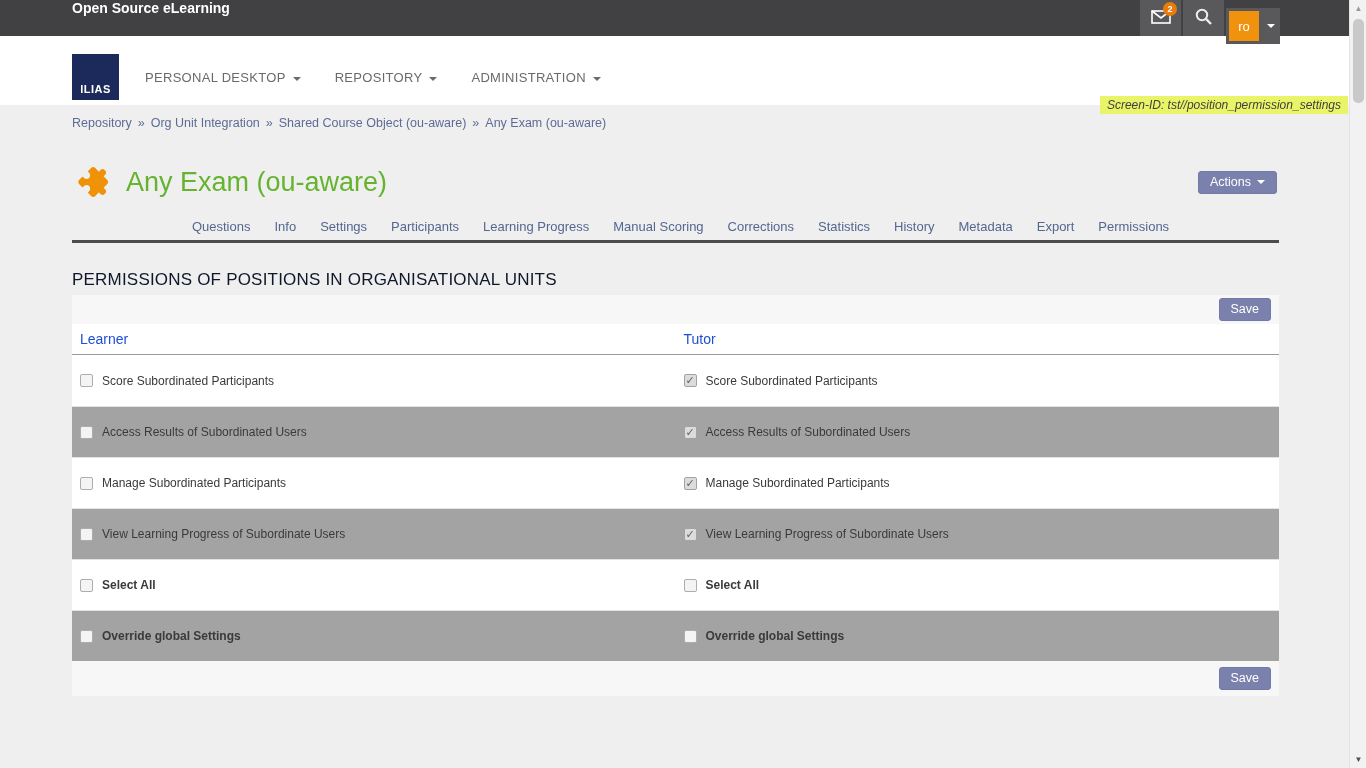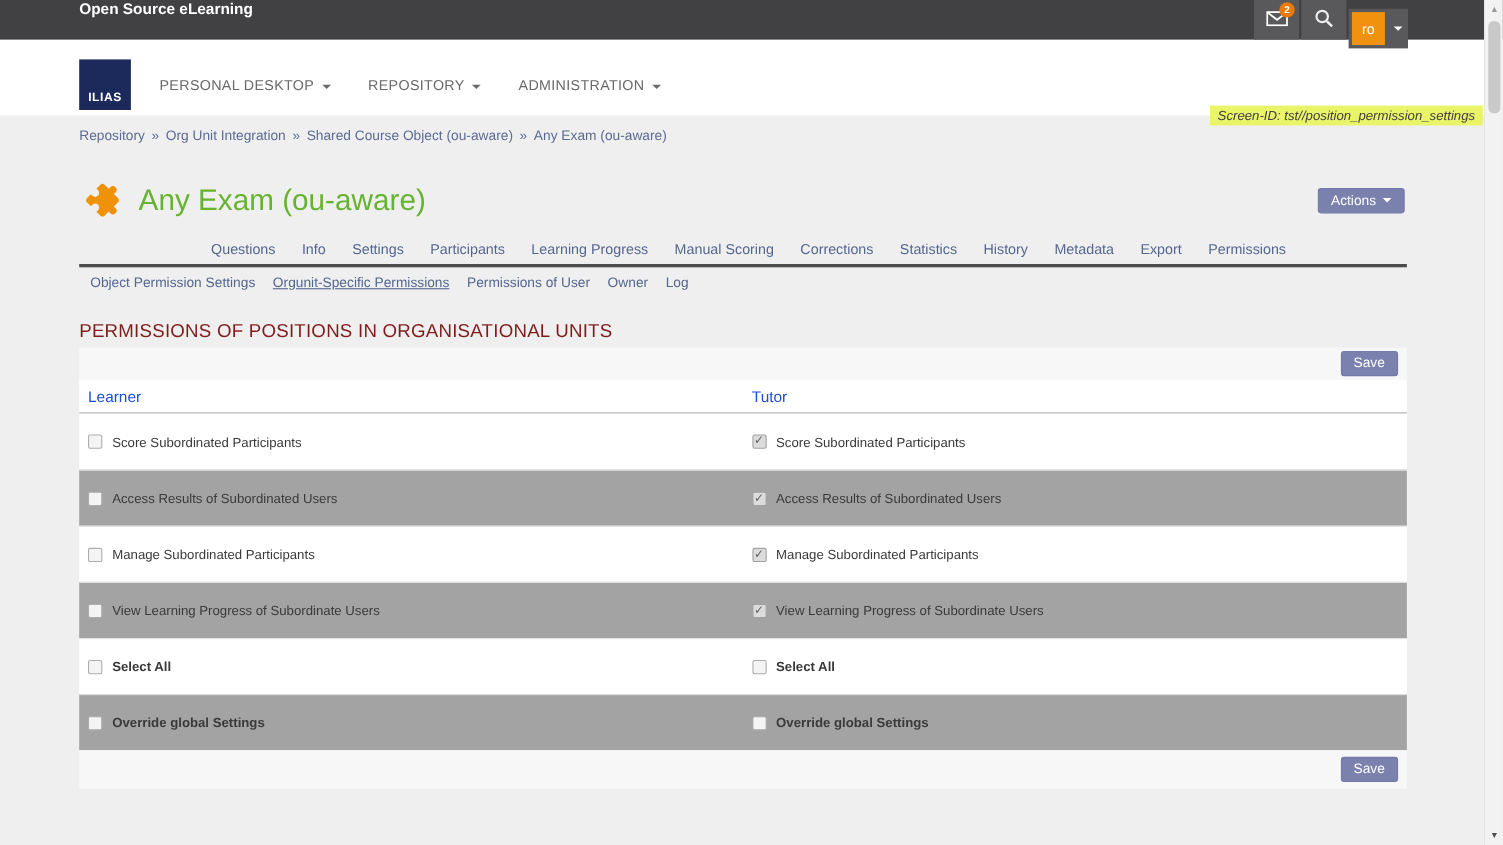--- a/index.html
+++ b/index.html
@@ -46,21 +46,21 @@
          font-size:12.5px; padding:3px 11px 4px; cursor:pointer; font-family:inherit; }
   .actions-btn { margin-left:auto; margin-right:2px; }
   .actions-btn .caret { color:#fff; margin-left:6px; }
   
   .tabs { margin-top:21px; border-bottom:3px solid #4c4c4e; display:flex; padding-left:10px;justify-content:center; }
   .tab { color:#54678f; font-size:13px; text-decoration:none; padding:0 12px 6px; cursor:pointer; white-space:nowrap; }
   .subtabs { display:flex; padding:7px 0 0 10px; }
   .subtab { color:#54678f; font-size:12.5px; text-decoration:none; margin-right:16px; cursor:pointer; }
   .subtab.active { text-decoration:underline; }
   
-  .section-heading { margin-top:27px; font-size:17px; font-weight:400; color:#7f1d1d; letter-spacing:.2px; }
+  .section-heading { margin-top:27px; font-size:17px; font-weight:400; color:#0f172a; letter-spacing:.2px; }
   
   .perm-table { margin-top:5px; }
   .toolbar { background:#f7f7f7; display:flex; justify-content:flex-end; align-items:center; padding:0 8px; }
   .toolbar.top { height:29px; }
   .toolbar.bottom { height:35px; }
   .table-header { background:#fff; display:flex; height:31px; align-items:center;
                   border-bottom:1px solid #9a9a9a; font-size:14px; color:#1d4ed8; }
   .th-cell { width:50%; padding-left:8px; }
   .perm-row { display:flex; height:51px; align-items:center; background:#fff; }
   .perm-row.alt { background:#a3a3a3; }
@@ -138,27 +138,20 @@
       <a class="tab">Participants</a>
       <a class="tab">Learning Progress</a>
       <a class="tab">Manual Scoring</a>
       <a class="tab">Corrections</a>
       <a class="tab">Statistics</a>
       <a class="tab">History</a>
       <a class="tab">Metadata</a>
       <a class="tab">Export</a>
       <a class="tab">Permissions</a>
     </div>
-  <div class="subtabs">
-      <a class="subtab">Object Permission Settings</a>
-      <a class="subtab active">Orgunit-Specific Permissions</a>
-      <a class="subtab">Permissions of User</a>
-      <a class="subtab">Owner</a>
-      <a class="subtab">Log</a>
-    </div>
 
   <h2 class="section-heading">PERMISSIONS OF POSITIONS IN ORGANISATIONAL UNITS</h2>
 
   <div class="perm-table">
     <div class="toolbar top">
       <button class="btn">Save</button>
     </div>
     <div class="table-header">
       <div class="th-cell">Learner</div>
       <div class="th-cell">Tutor</div>

